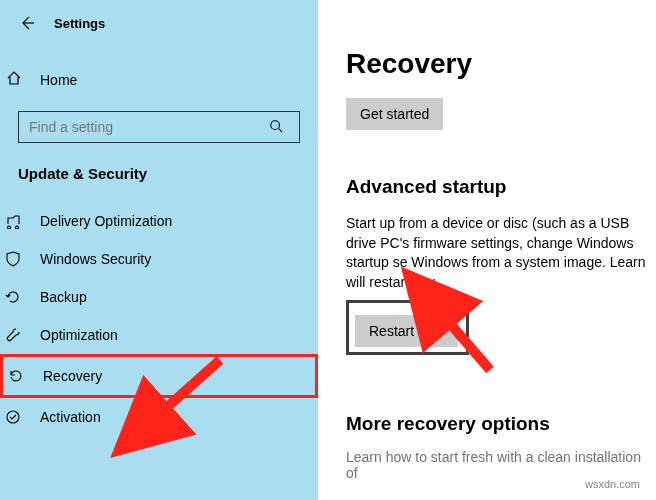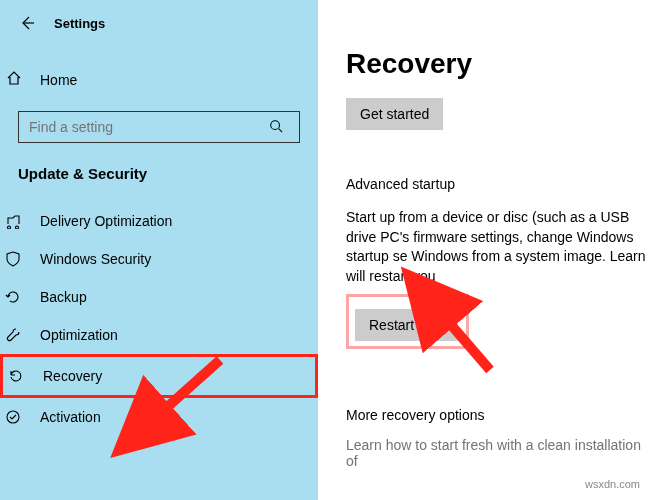--- a/index.html
+++ b/index.html
@@ -13,24 +13,24 @@
   .search-box input { border: none; outline: none; background: transparent; font-size: 14px; width: 240px; }
   .section-title { font-weight: 600; padding: 22px 18px 8px 18px; font-size: 15px; }
   .nav { margin-top: 12px; }
   .nav-item { display: flex; align-items: center; gap: 18px; padding: 11px 4px; cursor: pointer; position: relative; }
   .nav-item .ico { width: 18px; display: inline-flex; align-items: center; justify-content: center; }
   .hl-red { border: 3px solid #ff231a; }
   .content { flex: 1; padding: 0 0 0 28px; overflow: hidden; }
   .page-title { font-size: 28px; font-weight: 600; margin-top: 48px; }
   .btn { background: #cccccc; border: none; padding: 8px 14px; font-size: 14px; cursor: pointer; display: inline-block; }
   .btn.gs { margin-top: 18px; }
-  .sub-h { font-size: 14px; font-weight: 400; margin-top: 46px; }
+  .sub-h { font-size: 19px; font-weight: 700; margin-top: 46px; }
   .body-text { margin-top: 16px; line-height: 1.4; }
   .btn.restart { margin-top: 6px; }
-  .hl-rbtn { border: 3px solid #fca5a5; display: inline-block; padding: 6px 8px 5px 6px; margin-top: 8px; }
+  .hl-rbtn { border: 3px solid #404040; display: inline-block; padding: 6px 8px 5px 6px; margin-top: 8px; }
   .link { color: #737373; cursor: pointer; margin-top: 14px; display: block; }
   .watermark { position: absolute; right: 16px; bottom: 10px; font-size: 11px; color: #888; }
   
   .arrow { position: absolute; pointer-events: none; }
   .arrow svg { overflow: visible; }
 </style>
 </head>
 <body>
 
 <div class="wrap">

